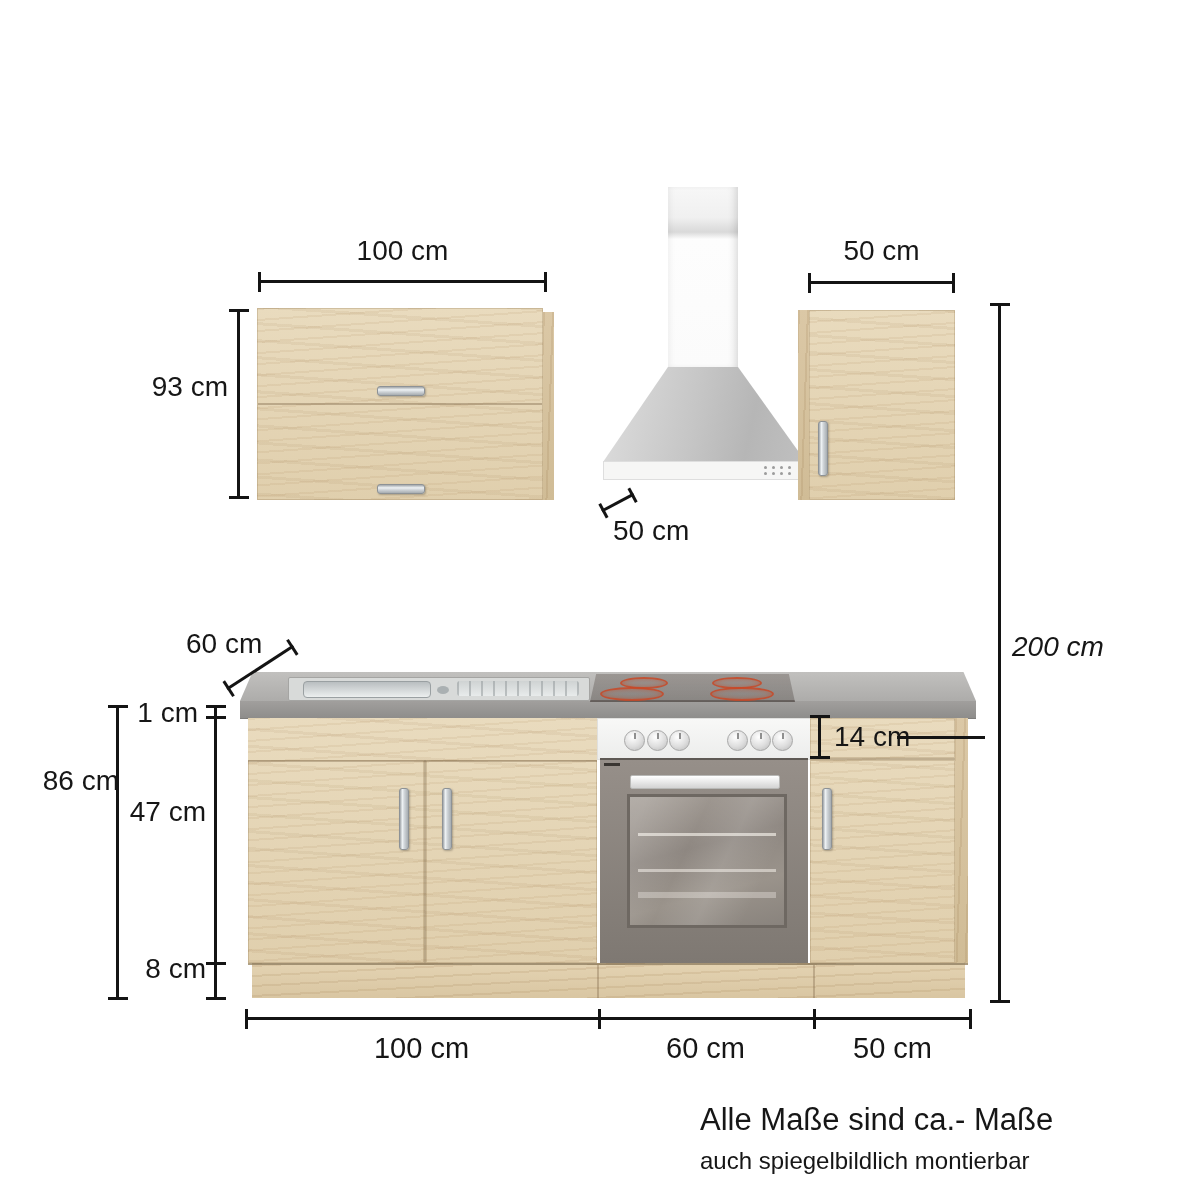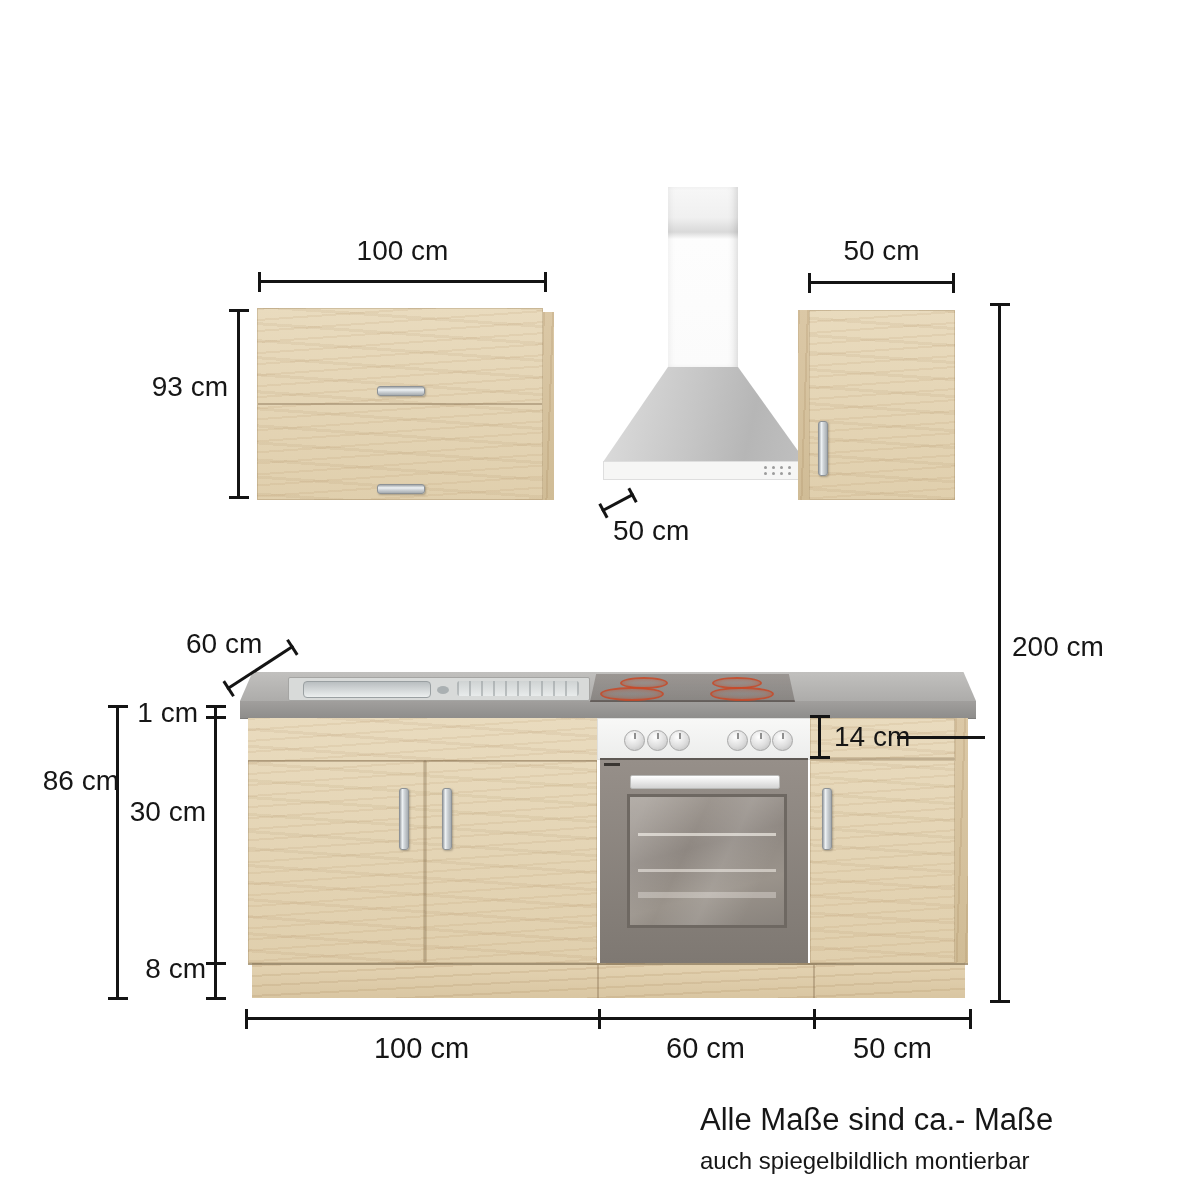--- a/index.html
+++ b/index.html
@@ -197,21 +197,21 @@
     <div class="ln"></div>
       <div class="tk" style="left:0;"></div>
       <div class="tk" style="right:0;"></div>
   </div>
 
   <div class="abs dim-v" style="left:990px;top:303px;width:20px;height:700px;">
     <div class="ln"></div>
       <div class="tk" style="top:0;"></div>
       <div class="tk" style="bottom:0;"></div>
   </div>
-  <div class="abs dim-label l" style="left:1012px;top:632px;width:130px;">200 cm</div>
+  <div class="abs dim-label l" style="left:1012px;top:632px;width:130px;font-style:italic;">200 cm</div>
 
   <div class="abs dim-label l" style="left:186px;top:629px;width:110px;">60 cm</div>
   <div class="abs dim-h" style="left:221px;top:659px;width:79px;height:18px;transform:rotate(-33deg);">
     <div class="ln"></div>
       <div class="tk" style="left:0;"></div>
       <div class="tk" style="right:0;"></div>
   </div>
 
   <div class="abs dim-v" style="left:108px;top:705px;width:20px;height:295px;">
     <div class="ln"></div>
@@ -221,21 +221,21 @@
   <div class="abs dim-label r" style="left:28px;top:766px;width:82px;margin-left:9px;">86 cm</div>
 
   <div class="abs dim-v" style="left:206px;top:705px;width:20px;height:295px;">
     <div class="ln"></div>
     <div class="tk" style="top:0;"></div>
     <div class="tk" style="top:11px;"></div>
     <div class="tk" style="top:257px;"></div>
     <div class="tk" style="bottom:0;"></div>
   </div>
   <div class="abs dim-label r" style="left:118px;top:698px;width:80px;">1 cm</div>
-  <div class="abs dim-label r" style="left:112px;top:797px;width:94px;">30 cm</div>
+  <div class="abs dim-label r" style="left:112px;top:797px;width:94px;">47 cm</div>
   <div class="abs dim-label r" style="left:108px;top:954px;width:98px;">8 cm</div>
 
   <div class="abs dim-v" style="left:810px;top:715px;width:20px;height:44px;">
     <div class="ln"></div>
       <div class="tk" style="top:0;"></div>
       <div class="tk" style="bottom:0;"></div>
   </div>
   <div class="abs dim-label l" style="left:834px;top:722px;width:110px;">14 cm</div>
   <div class="abs" style="left:897px;top:736px;width:88px;height:3px;background:#141414;"></div>
 

